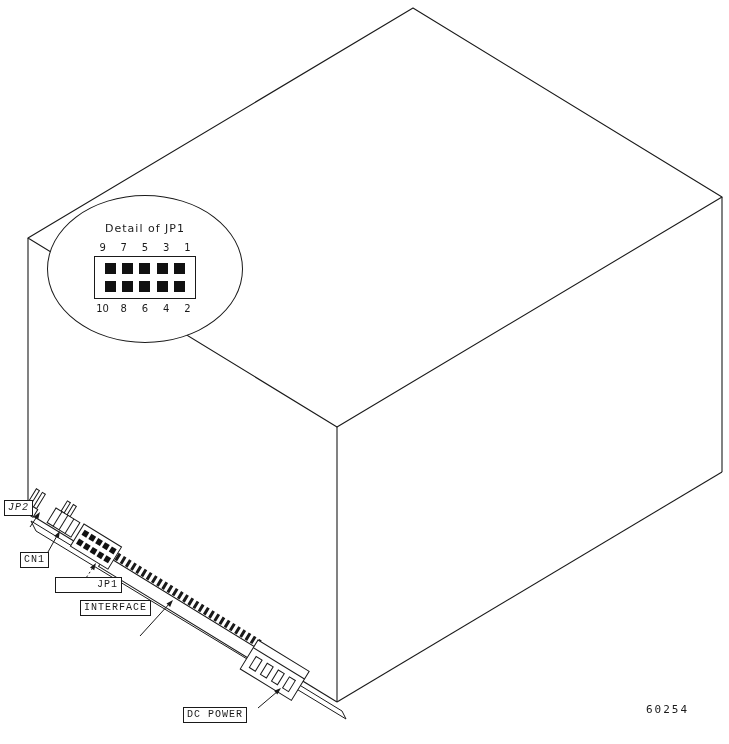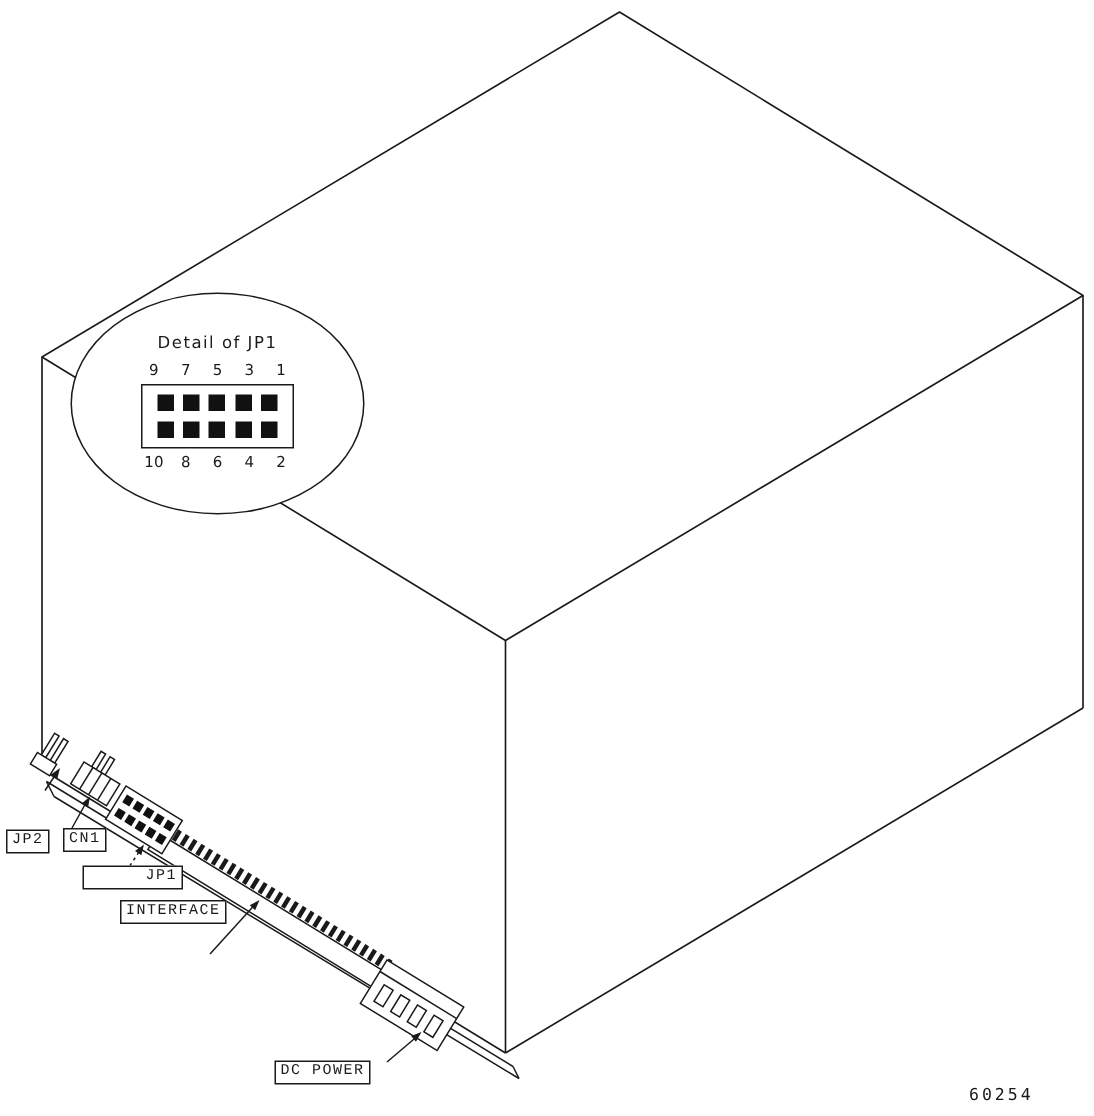--- a/index.html
+++ b/index.html
@@ -18,22 +18,22 @@
     position: absolute;
     border: 1px solid #1a1a1a;
     background: #ffffff;
     padding: 1px 3px 2px 3px;
     font: 10px "Liberation Mono", monospace;
     letter-spacing: 1px;
     white-space: nowrap;
     color: #1a1a1a;
     line-height: 11px;
   }
-  .label-jp2       { left: 4px;   top: 553px; }
-  .label-cn1       { left: 42px;  top: 552px; font-family: Liberation Mono, monospace; }
+  .label-jp2       { left: 4px;   top: 500px; font-style: italic; }
+  .label-cn1       { left: 20px;  top: 552px; font-family: Liberation Mono, monospace; }
   .label-jp1       { left: 55px;  top: 577px; padding-left: 41px; }
   .label-interface { left: 80px;  top: 600px; }
   .label-dcpower   { left: 183px; top: 707px; }
 
   
   .callout {
     position: absolute;
     left: 47px; top: 195px;
     width: 196px; height: 148px;
     border: 1px solid #1a1a1a;
@@ -67,21 +67,21 @@
     padding: 6px 7px;
     display: grid;
     grid-template-columns: repeat(5, 1fr);
     row-gap: 7px;
     justify-items: center;
   }
   .pin { width: 11px; height: 11px; background: #111111; }
 
   .fig-number {
     position: absolute;
-    left: 646px; top: 723px;
+    left: 646px; top: 703px;
     font: 11px "DejaVu Sans Mono", monospace;
     letter-spacing: 2px;
     color: #1a1a1a;
     text-align: right;
   }
 </style>
 </head>
 <body>
 
 <div class="page">

